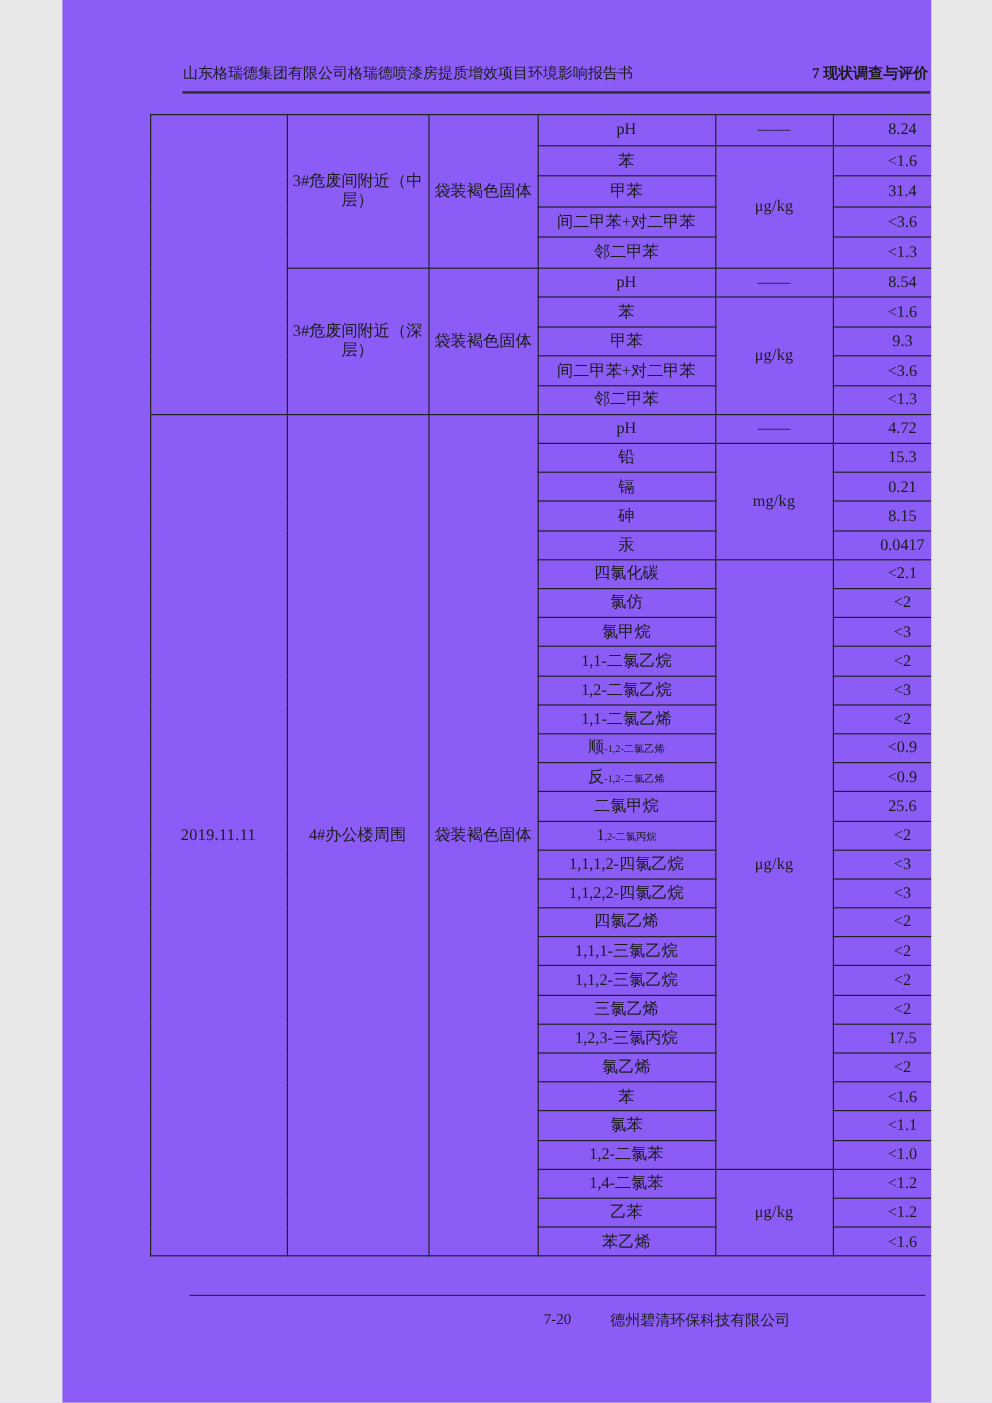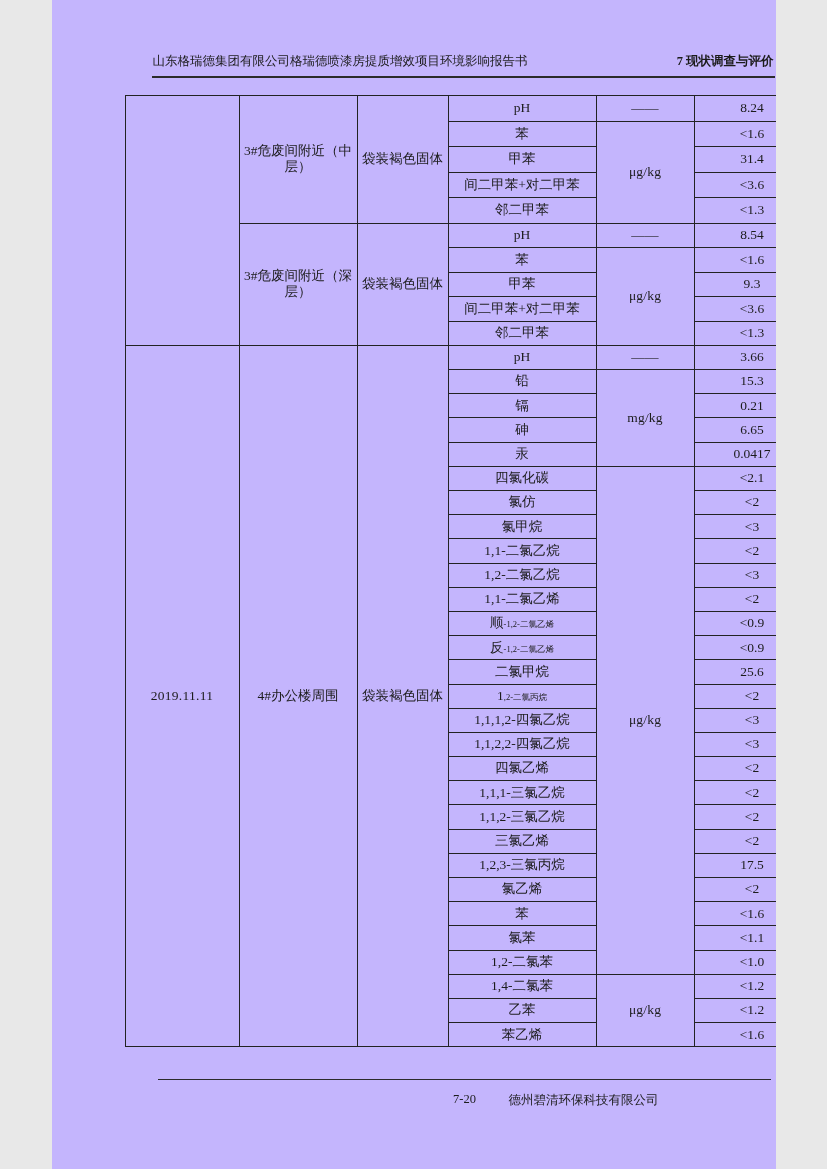--- a/index.html
+++ b/index.html
@@ -1,20 +1,20 @@
 <!DOCTYPE html>
 <html lang="zh"><head>
 <meta charset="utf-8">
 <style>
   html,body{margin:0;padding:0;background:#e8e8e8;}
   .page{
     position:relative;
     width:724px;height:1169px;
     margin:0 auto;
-    background:#c4b5fd;
+    background:#8b5cf6;
     font-family:"Liberation Serif","DejaVu Serif",serif;
     color:#1c1c1c;
     overflow:hidden;
   }
   
   .hdr{
     position:absolute;left:101px;top:53px;width:621px;
     display:flex;justify-content:space-between;align-items:baseline;
     font-size:12.5px;white-space:nowrap;
   }
@@ -123,34 +123,34 @@
         <tr style="height: 24.4px;">
           <td class="c-param">邻二甲苯</td>
           <td class="c-val">&lt;1.3</td>
         </tr>
         <tr style="height: 24.2px;">
           <td class="c-date" rowspan="29">2019.11.11</td>
           <td class="c-loc" rowspan="29">4#办公楼周围</td>
           <td class="c-sample" rowspan="29">袋装褐色固体</td>
           <td class="c-param">pH</td>
           <td class="c-unit">——</td>
-          <td class="c-val">3.66</td>
+          <td class="c-val">4.72</td>
         </tr>
         <tr style="height: 24.2px;">
           <td class="c-param">铅</td>
           <td class="c-unit" rowspan="4">mg/kg</td>
           <td class="c-val">15.3</td>
         </tr>
         <tr style="height: 24.2px;">
           <td class="c-param">镉</td>
           <td class="c-val">0.21</td>
         </tr>
         <tr style="height: 24.2px;">
           <td class="c-param">砷</td>
-          <td class="c-val">6.65</td>
+          <td class="c-val">8.15</td>
         </tr>
         <tr style="height: 24.2px;">
           <td class="c-param">汞</td>
           <td class="c-val">0.0417</td>
         </tr>
         <tr style="height: 24.2px;">
           <td class="c-param">四氯化碳</td>
           <td class="c-unit" rowspan="21">μg/kg</td>
           <td class="c-val">&lt;2.1</td>
         </tr>

